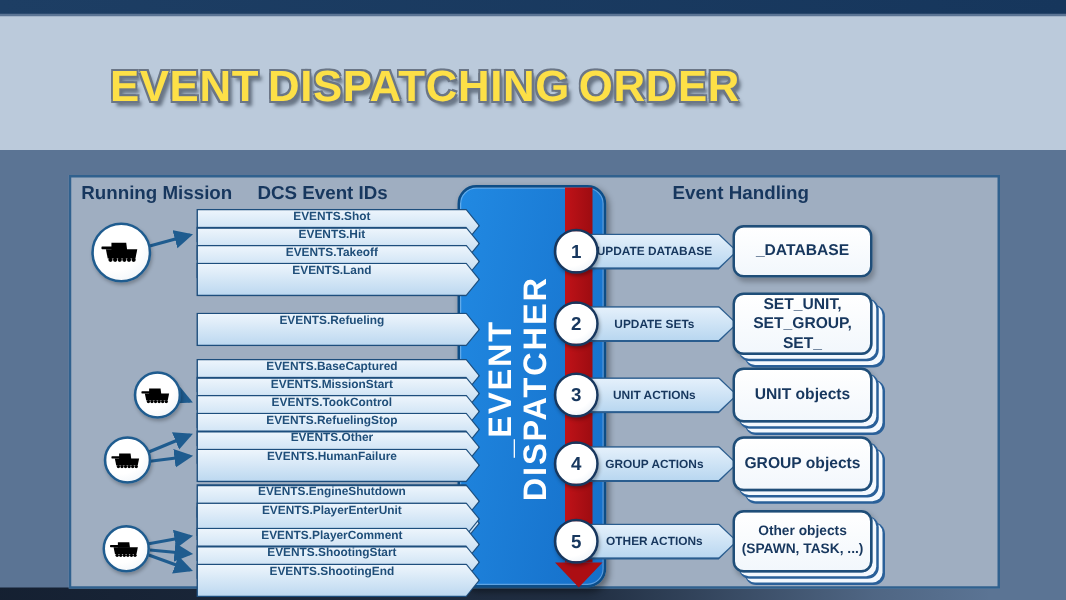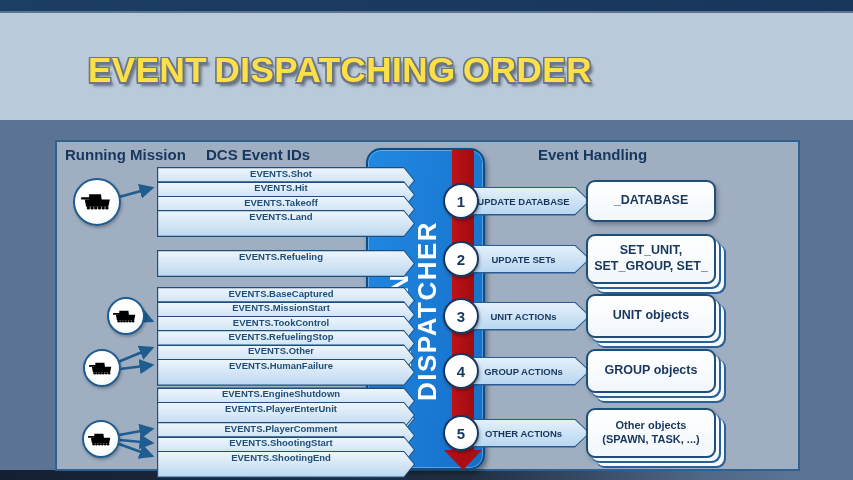--- a/index.html
+++ b/index.html
@@ -32,21 +32,21 @@
   .hdr{position:absolute;font-size:15px;font-weight:700;color:#17375e;white-space:nowrap;z-index:5;}
   .hdr-rm{left:8px;top:4px;}
   .hdr-ids{left:149px;top:4px;}
   .hdr-eh{left:481px;top:4px;}
   .connectors{position:absolute;left:0;top:0;width:745px;height:331px;z-index:2;}
   .unit{position:absolute;border-radius:50%;background:radial-gradient(circle at 35% 30%,#ffffff 55%,#e9eff5);
     border:2px solid #1f5c8f;box-sizing:border-box;z-index:3;display:flex;align-items:center;justify-content:center;
     box-shadow:1px 2px 3px rgba(0,0,0,.25);}
   .unit svg{width:74%;height:auto;}
   
-  .evt{position:absolute;left:100px;width:227px;height:27px;z-index:4;padding-left:31px;}
+  .evt{position:absolute;left:100px;width:227px;height:27px;z-index:4;}
   .evt-outer{position:absolute;inset:0;background:#1d4e7d;
     clip-path:polygon(0 0,calc(100% - 11px) 0,100% 50%,calc(100% - 11px) 100%,0 100%);
     filter:drop-shadow(1.5px 2px 1.5px rgba(0,0,0,.35));}
   .evt-inner{position:absolute;inset:1.2px;background:linear-gradient(#edf5fc,#bcd8f0);
     clip-path:polygon(0 0,calc(100% - 10px) 0,100% 50%,calc(100% - 10px) 100%,0 100%);}
   .evt-txt{position:absolute;inset:0;text-align:center;font-size:9.5px;font-weight:700;color:#1f4e79;
     line-height:13px;padding-right:10px;white-space:nowrap;}
   
   .dispatcher{position:absolute;left:309px;top:6px;width:119px;height:322px;z-index:3;
     background:linear-gradient(100deg,#2189e2,#156fc9);border:2px solid #0d4d86;border-radius:15px;box-sizing:border-box;
@@ -64,21 +64,21 @@
     box-shadow:1px 2px 3px rgba(0,0,0,.3);}
   .action-arrow{position:absolute;left:414px;width:119px;height:29px;z-index:5;}
   .aa-outer{position:absolute;inset:0;background:#2a5d8f;
     clip-path:polygon(0 0,calc(100% - 15px) 0,100% 50%,calc(100% - 15px) 100%,0 100%);
     filter:drop-shadow(2px 2.5px 2px rgba(0,0,0,.35));}
   .aa-inner{position:absolute;inset:1.3px;background:linear-gradient(#e2eff b,#bcd9f2);
     background:linear-gradient(#e4f0fb,#b9d7f0);
     clip-path:polygon(0 0,calc(100% - 14px) 0,100% 50%,calc(100% - 14px) 100%,0 100%);}
   .aa-txt{position:absolute;inset:0;display:flex;align-items:center;justify-content:center;
     padding-right:14px;font-size:9.5px;font-weight:700;color:#17375e;white-space:nowrap;}
-  .card{position:absolute;left:529px;width:130px;z-index:5;box-sizing:border-box;
+  .card{position:absolute;left:529px;width:112px;z-index:5;box-sizing:border-box;
     background:linear-gradient(#ffffff,#f2f7fc);border:2px solid #1f4e79;border-radius:9px;
     display:flex;align-items:center;justify-content:center;text-align:center;
     font-size:12.5px;font-weight:700;color:#17375e;white-space:pre-line;line-height:1.25;
     box-shadow:2px 3px 4px rgba(0,0,0,.25);}
   .card.small{font-size:11px;}
   .card.stacked{box-shadow:4px 4px 0 -1px #f4f9fe,5px 5px 0 0 #2a6099,9px 9px 0 -1px #f4f9fe,10px 10px 0 0 #2a6099,2px 3px 4px rgba(0,0,0,.25);}
 </style>
 </head>
 <body>
 

